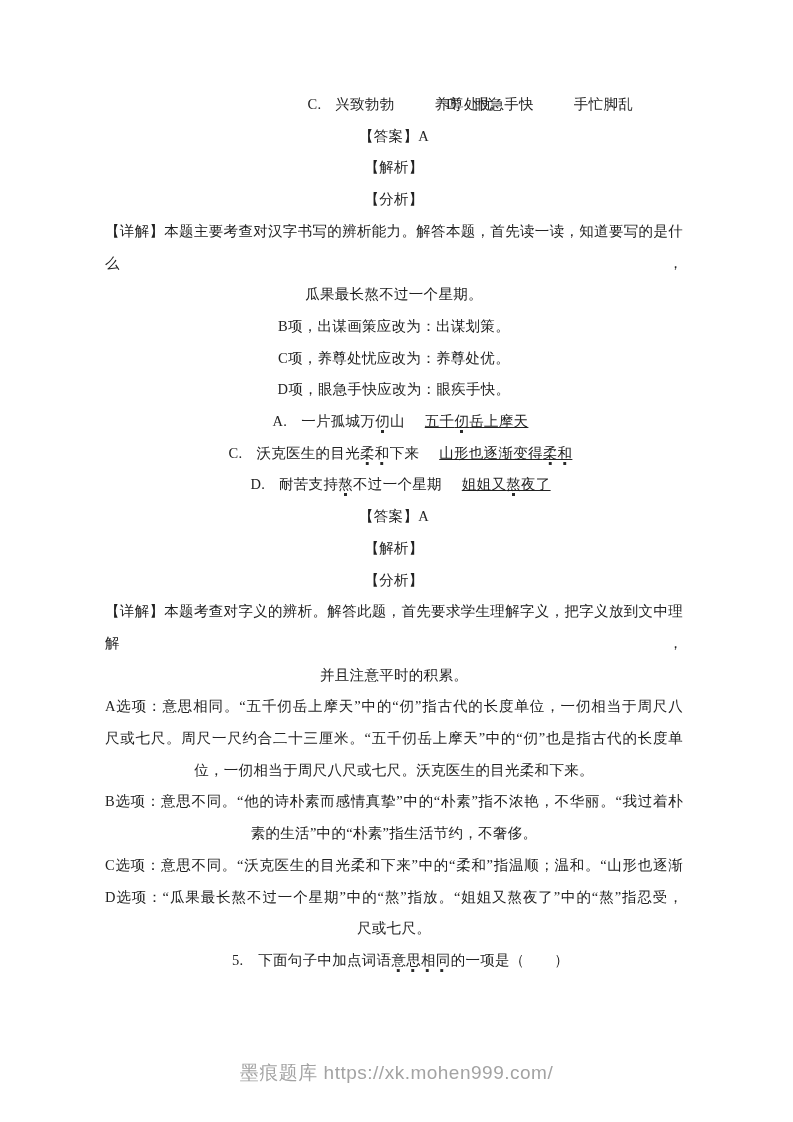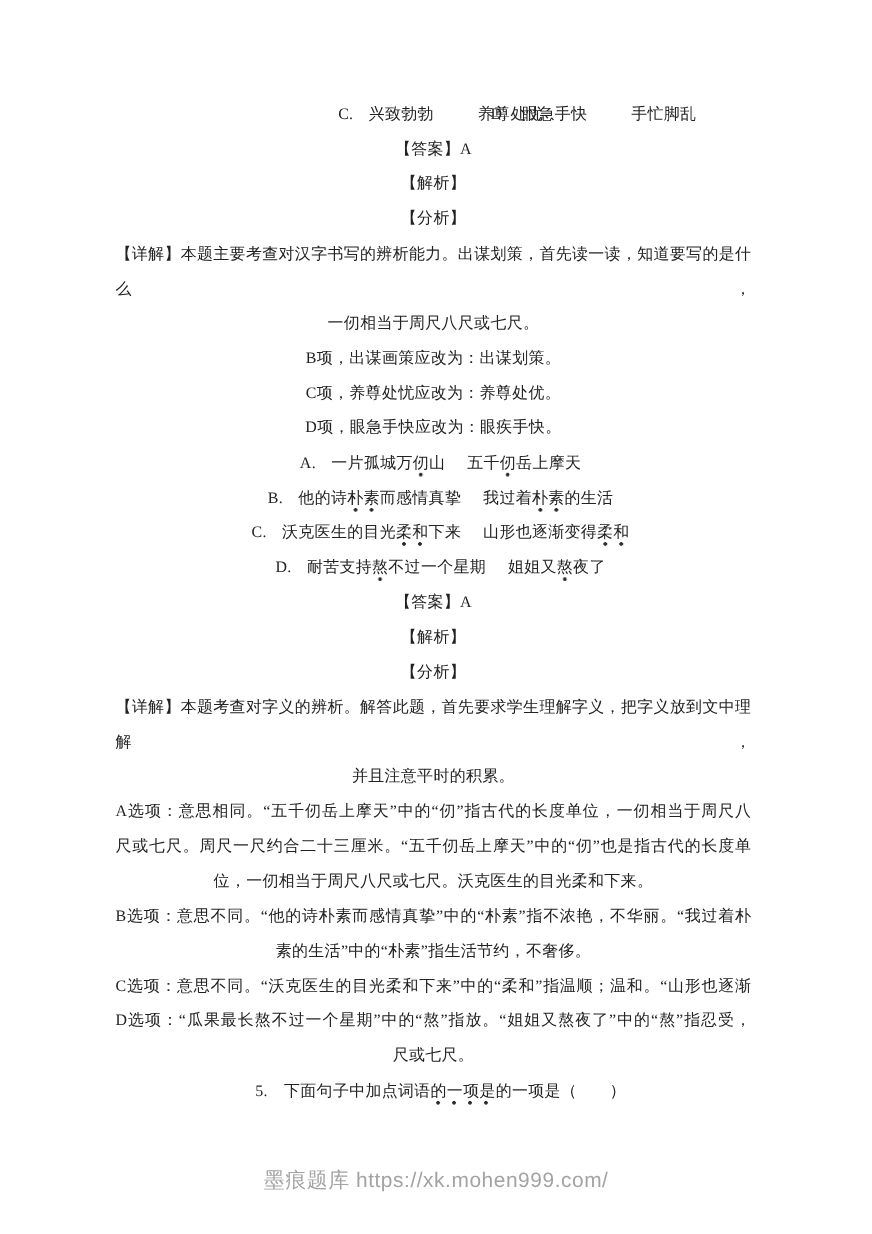--- a/index.html
+++ b/index.html
@@ -26,21 +26,21 @@
   .line.fill {
     text-align: justify;
     text-align-last: justify;
   }
   .line.indent { padding-left: 13px; }
   
   .optrow { position: relative; }
   .lbl { margin-right: 10px; }
   .w2 { margin-left: 36px; }
   .dgrp { position: absolute; left: 341px; top: 0; }
-  .opt .gap { margin-left: 16px; }
+  .opt .gap { margin-left: 16px; text-decoration: underline; }
   
   .em {
     background-image: radial-gradient(circle, #2b2b2b 1.4px, rgba(0,0,0,0) 1.9px);
     background-size: 1em 5px;
     background-repeat: repeat-x;
     background-position: 0 100%;
     padding-bottom: 5px;
   }
   .footer {
     position: absolute;
@@ -67,36 +67,31 @@
     <span class="dgrp">
       <span class="lbl">D.</span>
       <span>眼急手快</span>
       <span class="w2">手忙脚乱</span>
     </span>
   </div>
 
   <div class="line">【答案】A</div>
   <div class="line">【解析】</div>
   <div class="line">【分析】</div>
-  <div class="line fill">【详解】本题主要考查对汉字书写的辨析能力。出谋划策，首先读一读，知道要写的是什么，</div>
-  <div class="line">一仞相当于周尺八尺或七尺。</div>
+  <div class="line fill">【详解】本题主要考查对汉字书写的辨析能力。解答本题，首先读一读，知道要写的是什么，</div>
+  <div class="line">瓜果最长熬不过一个星期。</div>
   <div class="line">B项，出谋画策应改为：出谋划策。</div>
   <div class="line">C项，养尊处忧应改为：养尊处优。</div>
   <div class="line">D项，眼急手快应改为：眼疾手快。</div>
 
 
   <div class="line indent opt">
     <span class="lbl">A.</span>
     <span><span>一片孤城万</span><span class="em">仞</span><span>山</span></span>
     <span class="gap"><span>五千</span><span class="em">仞</span><span>岳上摩天</span></span>
-  </div>
-  <div class="line indent opt">
-    <span class="lbl">B.</span>
-    <span><span>他的诗</span><span class="em">朴素</span><span>而感情真挚</span></span>
-    <span class="gap"><span>我过着</span><span class="em">朴素</span><span>的生活</span></span>
   </div>
   <div class="line indent opt">
     <span class="lbl">C.</span>
     <span><span>沃克医生的目光</span><span class="em">柔和</span><span>下来</span></span>
     <span class="gap"><span>山形也逐渐变得</span><span class="em">柔和</span></span>
   </div>
   <div class="line indent opt">
     <span class="lbl">D.</span>
     <span><span>耐苦支持</span><span class="em">熬</span><span>不过一个星期</span></span>
     <span class="gap"><span>姐姐又</span><span class="em">熬</span><span>夜了</span></span>
@@ -111,18 +106,18 @@
   <div class="line fill">A选项：意思相同。“五千仞岳上摩天”中的“仞”指古代的长度单位，一仞相当于周尺八</div>
   <div class="line fill">尺或七尺。周尺一尺约合二十三厘米。“五千仞岳上摩天”中的“仞”也是指古代的长度单</div>
   <div class="line">位，一仞相当于周尺八尺或七尺。沃克医生的目光柔和下来。</div>
   <div class="line fill">B选项：意思不同。“他的诗朴素而感情真挚”中的“朴素”指不浓艳，不华丽。“我过着朴</div>
   <div class="line">素的生活”中的“朴素”指生活节约，不奢侈。</div>
   <div class="line fill">C选项：意思不同。“沃克医生的目光柔和下来”中的“柔和”指温顺；温和。“山形也逐渐</div>
   <div class="line fill">D选项：“瓜果最长熬不过一个星期”中的“熬”指放。“姐姐又熬夜了”中的“熬”指忍受，</div>
   <div class="line">尺或七尺。</div>
 
   <div class="line indent">
-    <span><span>5. 下面句子中加点词语</span><span class="em">的一项是</span><span>的一项是（　　）</span></span>
+    <span><span>5. 下面句子中加点词语</span><span class="em">意思相同</span><span>的一项是（　　）</span></span>
   </div>
 
 </div>
 
 <div class="footer">墨痕题库 https://xk.mohen999.com/</div>
 
 </body></html>

